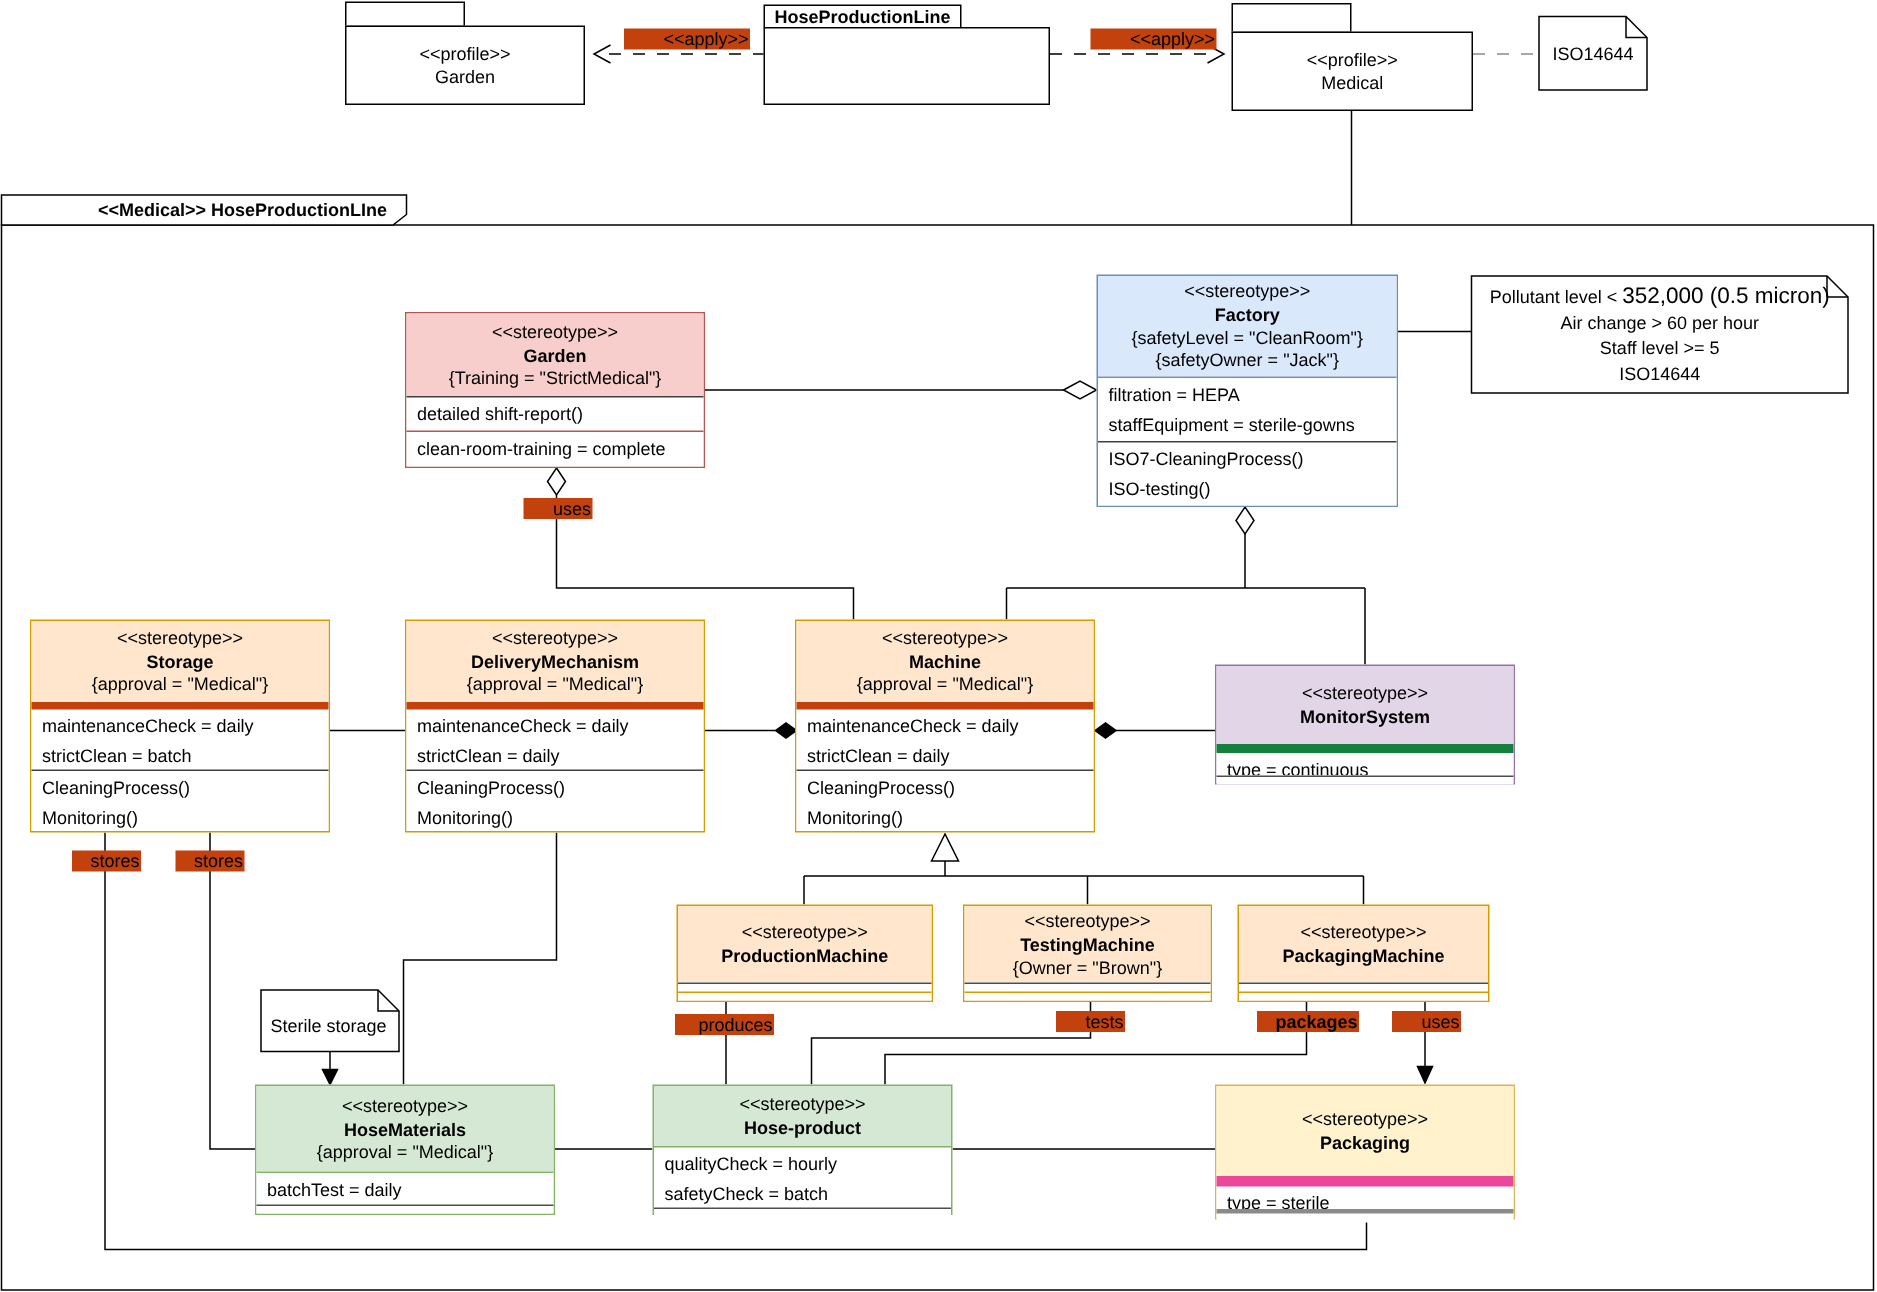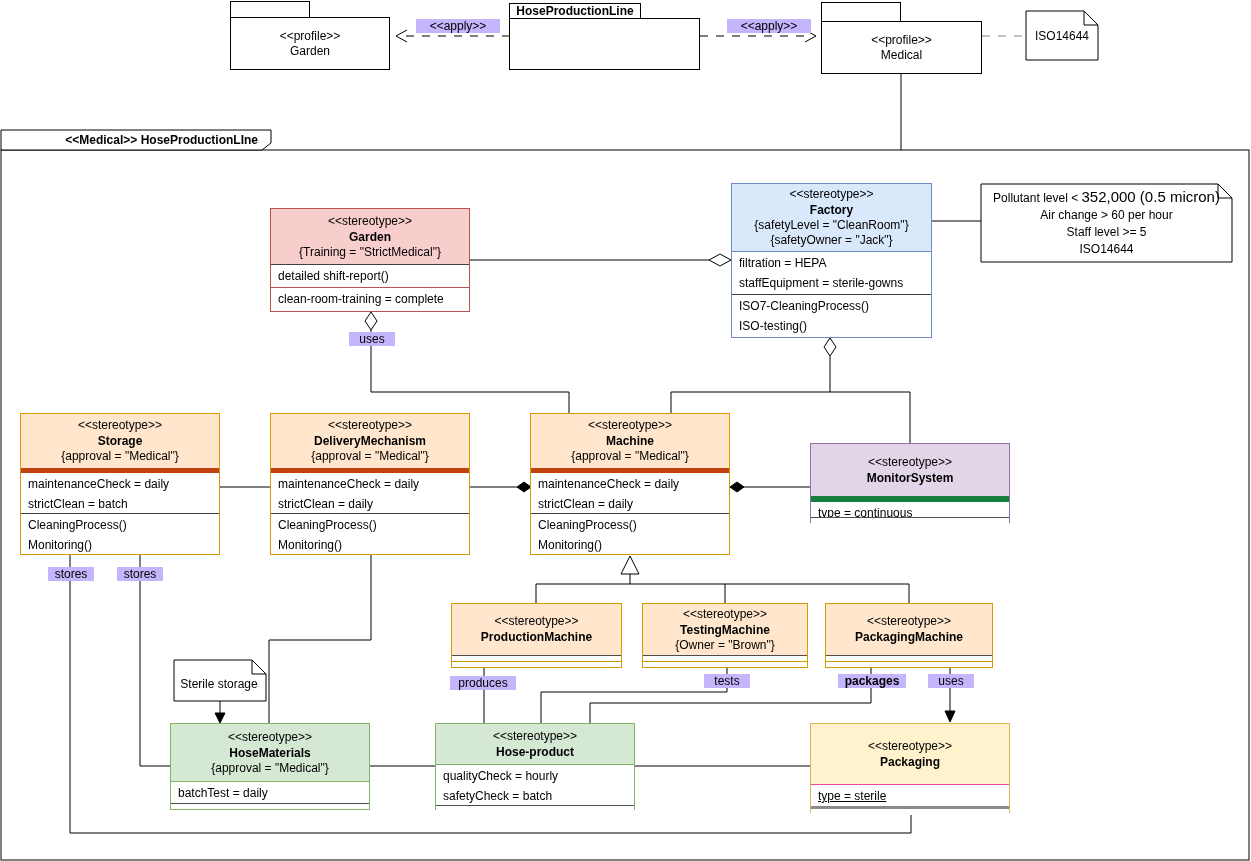--- a/index.html
+++ b/index.html
@@ -1,35 +1,35 @@
 <!DOCTYPE html>
 <html><head>
 <meta charset="utf-8">
 <style>
   html,body{margin:0;padding:0;background:#ffffff;font-family:"Liberation Sans",sans-serif;}
   #canvas{position:relative;width:1251px;height:861px;background:#fff;overflow:hidden;font-size:12px;color:#000;}
   #wires{position:absolute;left:0;top:0;z-index:0;}
-  .lbl{position:absolute;z-index:2;text-align:center;font-size:12px;line-height:14px;background:#c4b5fd;padding:0 1px;white-space:nowrap;}
+  .lbl{position:absolute;z-index:2;text-align:right;font-size:12px;line-height:14px;background:#c2410c;padding:0 1px;white-space:nowrap;}
   
   .cls{position:absolute;z-index:1;box-sizing:border-box;display:flex;flex-direction:column;background:#fff;border:1px solid #000;}
   .hd{flex:none;display:flex;flex-direction:column;justify-content:center;text-align:center;overflow:hidden;}
   .st{line-height:15px;}
   .nm{line-height:16px;font-weight:bold;}
   .ct{line-height:15px;}
   .sec{flex:none;background:#fff;box-sizing:border-box;padding-top:1px;overflow:hidden;}
   .row{line-height:20px;padding:0 7px;white-space:nowrap;text-align:left;}
   .esec{flex:none;height:5px;background:#fff;border-top:1px solid #4d4d4d;}
   .esec-thick{flex:none;height:6px;background:#fff;border-top:3px solid #8a8a8a;}
   
   .c-red{border-color:#b85450;}    .c-red .hd{background:#f8cecc;}    .c-red .s1{border-top:1px solid #b85450;} .c-red .s2{border-top:1px solid #404040;}
   .c-blue{border-color:#6c8ebf;}   .c-blue .hd{background:#dae8fc;}   .c-blue .s1{border-top:1px solid #6c8ebf;} .c-blue .s2{border-top:1px solid #404040;}
   .c-orange{border-color:#d79b00;} .c-orange .hd{background:#ffe6cc;} .c-orange .s1{border-top:5px solid #c2410c;} .c-orange .s2{border-top:1px solid #404040;}
   .c-purple{border-color:#9673a6;} .c-purple .hd{background:#e1d5e7;} .c-purple .s1{border-top:6px solid #15803d;}
   .c-green{border-color:#82b366;}  .c-green .hd{background:#d5e8d4;}  .c-green .s1{border-top:1px solid #82b366;}
-  .c-yellow{border-color:#d6b656;} .c-yellow .hd{background:#fff2cc;} .c-yellow .s1{border-top:1px solid #ec4899;text-decoration:underline;}
+  .c-yellow{border-color:#d6b656;} .c-yellow .hd{background:#fff2cc;} .c-yellow .s1{border-top:7px solid #ec4899;text-decoration:underline;}
   
   .pkg-tab,.pkg-body{position:absolute;z-index:1;box-sizing:border-box;border:1px solid #000;background:#fff;}
   .pkg-body{display:flex;flex-direction:column;justify-content:center;text-align:center;}
   .pkg-tab{display:flex;align-items:center;justify-content:center;}
   
   .frame-title{position:absolute;z-index:2;font-weight:bold;text-align:right;line-height:20px;}
   .note-text{position:absolute;z-index:2;display:flex;flex-direction:column;justify-content:center;text-align:center;}
   .big{font-size:15px;}
 </style>
 </head>

